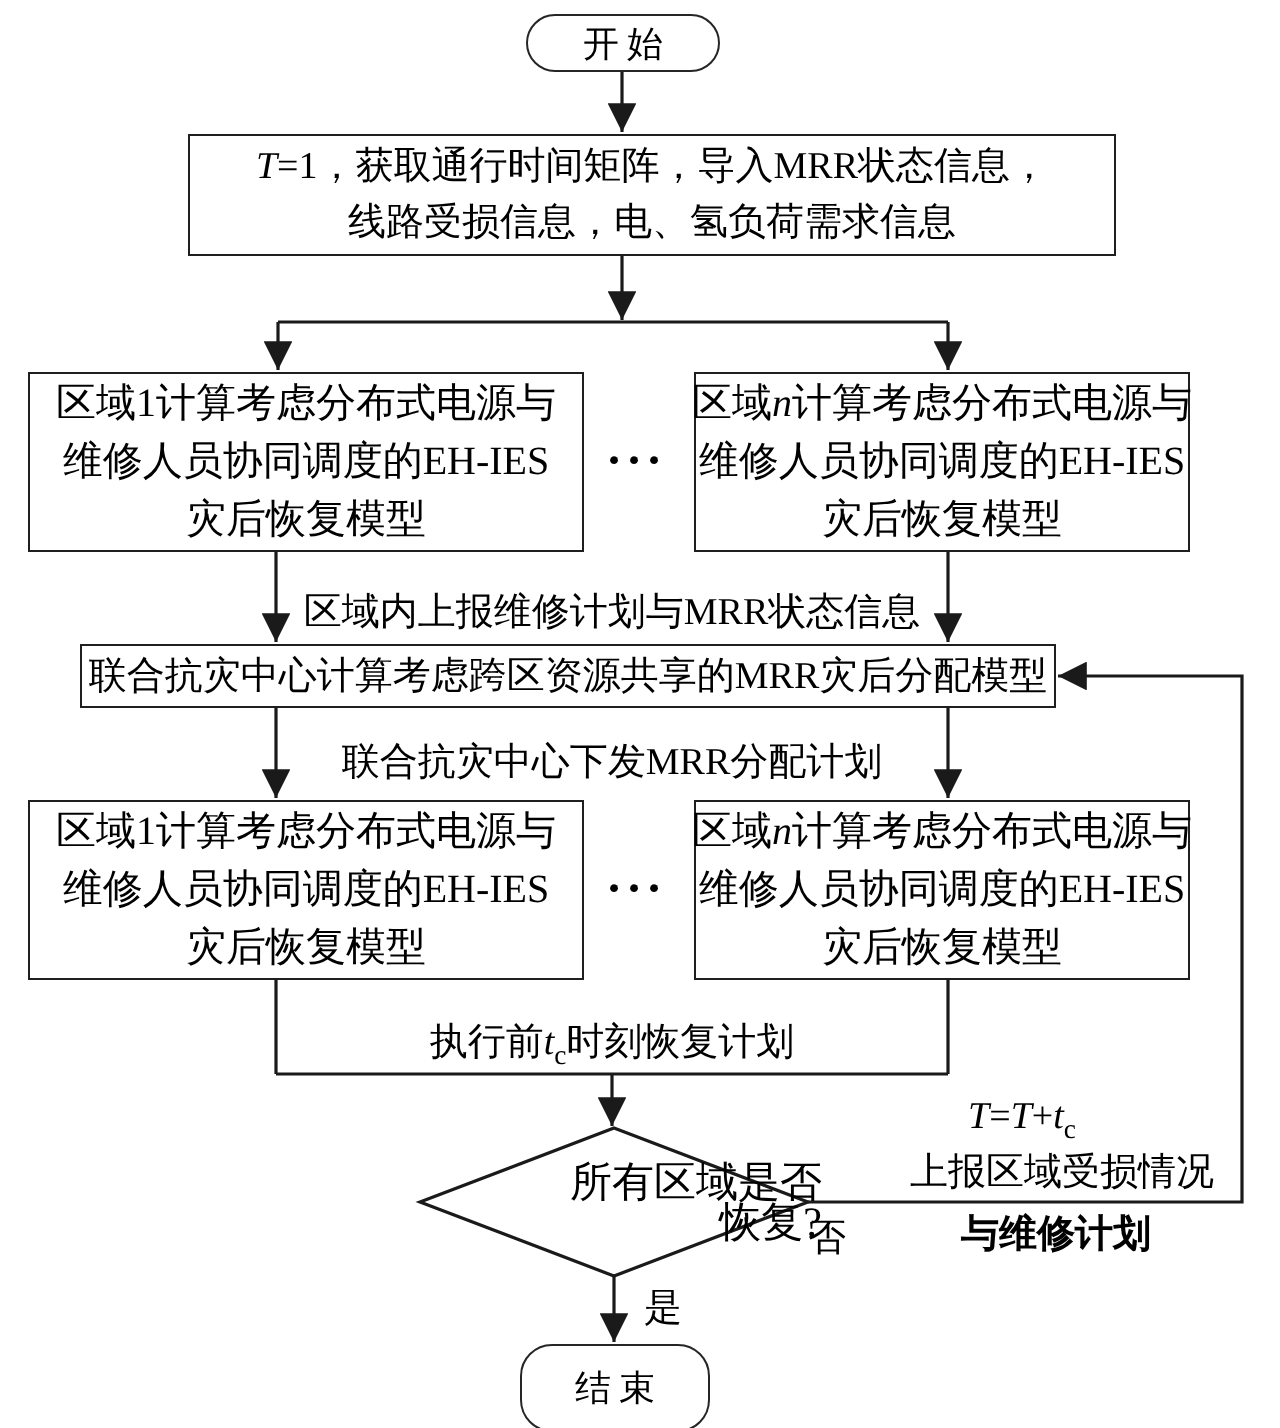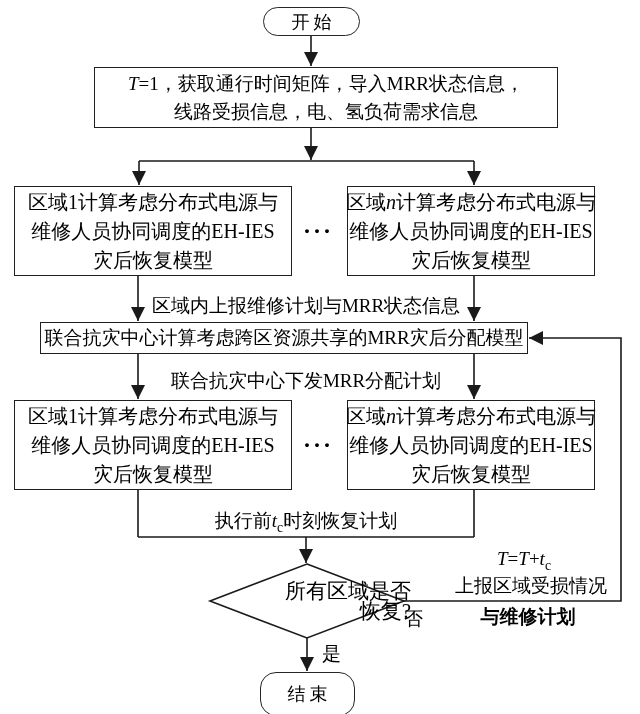--- a/index.html
+++ b/index.html
@@ -112,21 +112,21 @@
 
   <div class="decision-text">
     <div>所有区域是否</div>
     <div>恢复?</div>
   </div>
 
   <div class="lbl" style="left:322px;top:641px;">是</div>
 
   <div class="lbl" style="left:404px;top:606px;">否</div>
 
-  <div class="lbl lbl-center" style="left:454px;top:548px;width:140px;"><span class="v">T</span><span>=</span><span class="v">T</span><span>+</span><span class="v">t</span><sub>c</sub></div>
+  <div class="lbl lbl-center" style="left:441px;top:548px;width:140px;"><span class="v">T</span><span>=</span><span class="v">T</span><span>+</span><span class="v">t</span><sub>c</sub></div>
 
   <div class="lbl lbl-center" style="left:451px;top:573px;width:160px;">上报区域受损情况</div>
 
   <div class="lbl lbl-center" style="left:448px;top:604px;width:160px;font-weight:bold;">与维修计划</div>
 
   <div class="terminal" style="left:260px;top:672px;width:95px;height:44px;">
     <span>结束</span>
   </div>
 
 </div>

